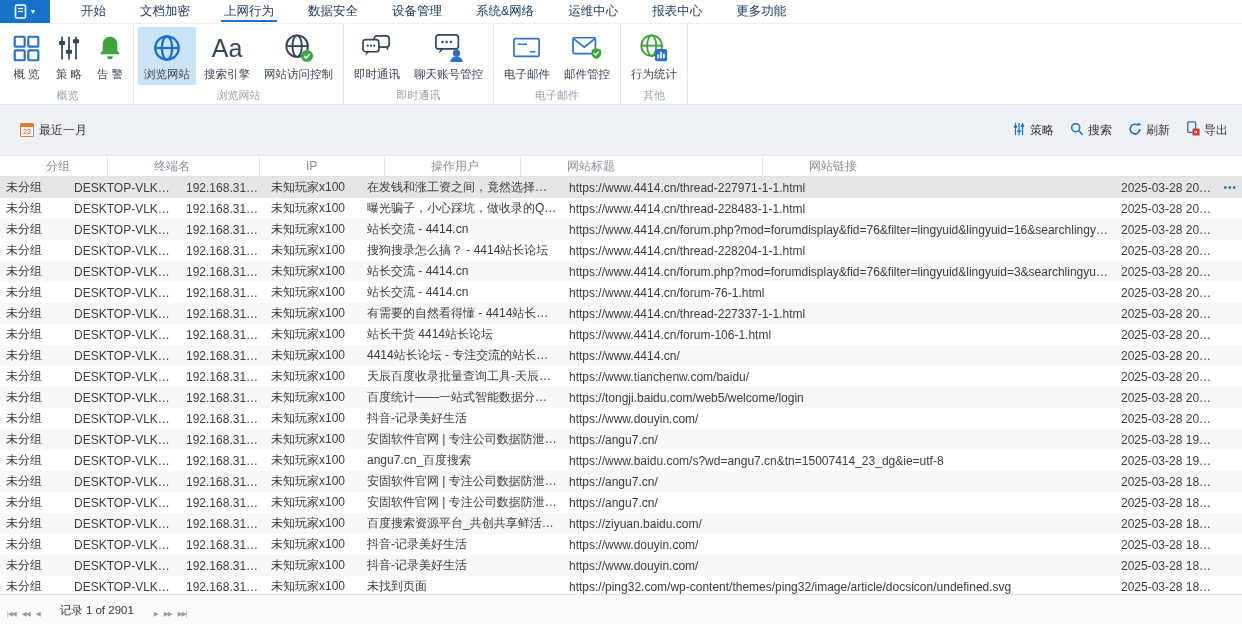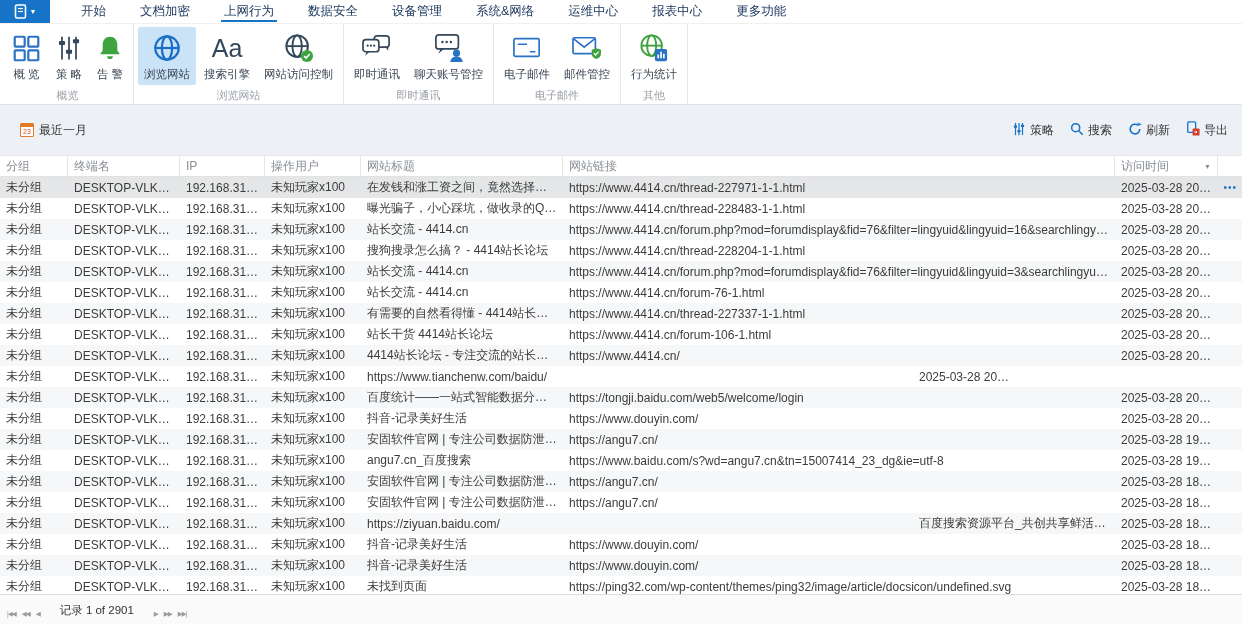--- a/index.html
+++ b/index.html
@@ -31,21 +31,21 @@
   .datefilter { display:flex; align-items:center; gap:5px; cursor:pointer;}
   .datefilter .dlabel { font-size:12px; color:#333;}
   .cal-icon { width:14px; height:14px; border:1px solid #e07b2a; background:#fff; position:relative; border-radius:1px;}
   .cal-icon::before { content:""; position:absolute; top:0; left:0; right:0; height:3px; background:#e07b2a;}
   .cal-icon span { position:absolute; left:0; right:0; top:3px; bottom:0; display:flex; align-items:center; justify-content:center; font-size:7px; color:#d2491f;}
   .toolbar-actions { display:flex; align-items:center; gap:16px;}
   .tool-btn { display:flex; align-items:center; gap:4px; cursor:pointer; font-size:12px; color:#333;}
 
   
   .table-header { height:22px; display:flex; background:#fff; border-bottom:1px solid #e2e2e2; border-top:1px solid #e6e6e6;}
-  .th { display:flex; align-items:center; padding:0 6px; font-size:12px; color:#8a8f96; border-right:1px solid #e6e6e6; overflow:hidden; white-space:nowrap; cursor:pointer;}
+  .th { display:flex; align-items:center; padding:0 6px; font-size:12px; color:#8a8f96; border-right:1px solid #e6e6e6; overflow:hidden; white-space:nowrap; cursor:pointer;margin-left:40px;}
   .th .caret { margin-left:auto; font-size:7px; color:#8a8f96; padding-left:4px;}
   .th.filler { flex:1; border-right:none;}
   .table-body { height:417px; overflow:hidden; background:#fff;}
   .row { height:21px; display:flex; align-items:center; position:relative; cursor:pointer;}
   .row:nth-child(odd) { background:#f6f7f8; }
   .row.selected { background:#e4e6e8; }
   .cell { padding:0 6px; font-size:12px; color:#3c3c3c; white-space:nowrap; overflow:hidden; text-overflow:ellipsis;}
   .cell.filler { flex:1;}
   .row-dots { position:absolute; right:5px; top:0; bottom:0; display:flex; align-items:center; color:#1673c8; font-size:10px; letter-spacing:1px; cursor:pointer;}
 
@@ -415,20 +415,21 @@
       <div class="cell" style="width: 202px; flex: 0 0 202px;">4414站长论坛 - 专注交流的站长社区</div>
       <div class="cell" style="width: 552px; flex: 0 0 552px;">https://www.4414.cn/</div>
       <div class="cell" style="width: 103px; flex: 0 0 103px;">2025-03-28 20:01:43</div>
       <div class="cell filler"></div>
     </div>
     <div class="row">
       <div class="cell" style="width: 68px; flex: 0 0 68px;">未分组</div>
       <div class="cell" style="width: 112px; flex: 0 0 112px;">DESKTOP-VLKTLE1</div>
       <div class="cell" style="width: 85px; flex: 0 0 85px;">192.168.31.27</div>
       <div class="cell" style="width: 96px; flex: 0 0 96px;">未知玩家x100</div>
+      <div class="cell" style="width: 202px; flex: 0 0 202px;">天辰百度收录批量查询工具-天辰网络</div>
       <div class="cell" style="width: 552px; flex: 0 0 552px;">https://www.tianchenw.com/baidu/</div>
       <div class="cell" style="width: 103px; flex: 0 0 103px;">2025-03-28 20:00:44</div>
       <div class="cell filler"></div>
     </div>
     <div class="row">
       <div class="cell" style="width: 68px; flex: 0 0 68px;">未分组</div>
       <div class="cell" style="width: 112px; flex: 0 0 112px;">DESKTOP-VLKTLE1</div>
       <div class="cell" style="width: 85px; flex: 0 0 85px;">192.168.31.27</div>
       <div class="cell" style="width: 96px; flex: 0 0 96px;">未知玩家x100</div>
       <div class="cell" style="width: 202px; flex: 0 0 202px;">百度统计——一站式智能数据分析与应用平台</div>
@@ -484,22 +485,22 @@
       <div class="cell" style="width: 202px; flex: 0 0 202px;">安固软件官网 | 专注公司数据防泄漏(DLP)，...</div>
       <div class="cell" style="width: 552px; flex: 0 0 552px;">https://angu7.cn/</div>
       <div class="cell" style="width: 103px; flex: 0 0 103px;">2025-03-28 18:59:15</div>
       <div class="cell filler"></div>
     </div>
     <div class="row">
       <div class="cell" style="width: 68px; flex: 0 0 68px;">未分组</div>
       <div class="cell" style="width: 112px; flex: 0 0 112px;">DESKTOP-VLKTLE1</div>
       <div class="cell" style="width: 85px; flex: 0 0 85px;">192.168.31.27</div>
       <div class="cell" style="width: 96px; flex: 0 0 96px;">未知玩家x100</div>
+      <div class="cell" style="width: 202px; flex: 0 0 202px;">百度搜索资源平台_共创共享鲜活搜索</div>
       <div class="cell" style="width: 552px; flex: 0 0 552px;">https://ziyuan.baidu.com/</div>
-      <div class="cell" style="width: 202px; flex: 0 0 202px;">百度搜索资源平台_共创共享鲜活搜索</div>
       <div class="cell" style="width: 103px; flex: 0 0 103px;">2025-03-28 18:48:10</div>
       <div class="cell filler"></div>
     </div>
     <div class="row">
       <div class="cell" style="width: 68px; flex: 0 0 68px;">未分组</div>
       <div class="cell" style="width: 112px; flex: 0 0 112px;">DESKTOP-VLKTLE1</div>
       <div class="cell" style="width: 85px; flex: 0 0 85px;">192.168.31.27</div>
       <div class="cell" style="width: 96px; flex: 0 0 96px;">未知玩家x100</div>
       <div class="cell" style="width: 202px; flex: 0 0 202px;">抖音-记录美好生活</div>
       <div class="cell" style="width: 552px; flex: 0 0 552px;">https://www.douyin.com/</div>

